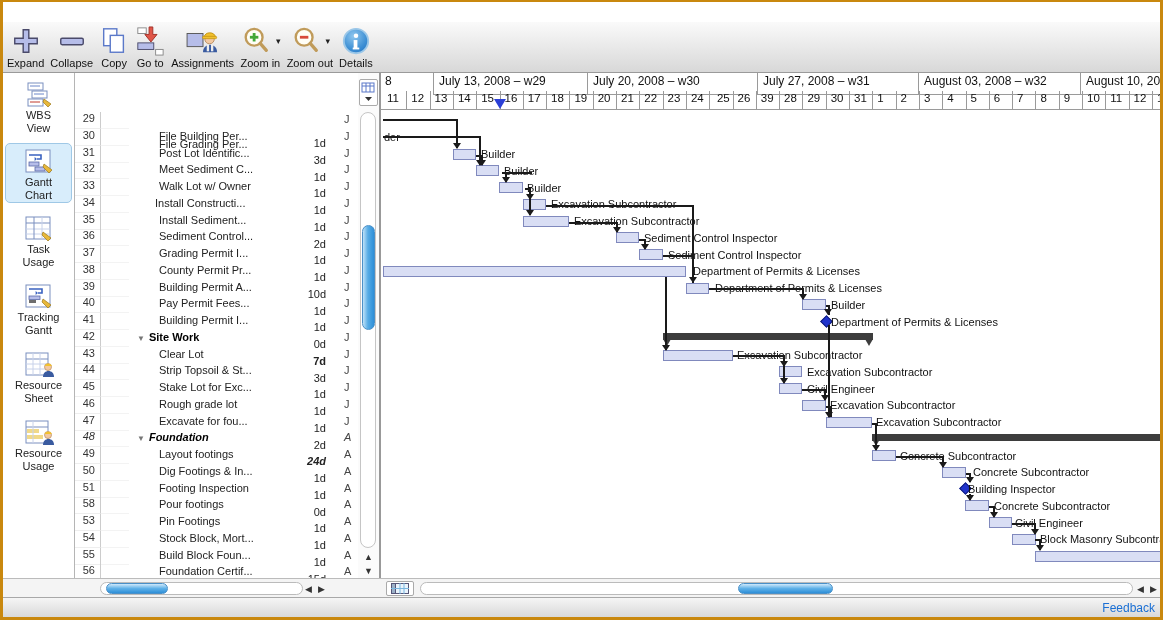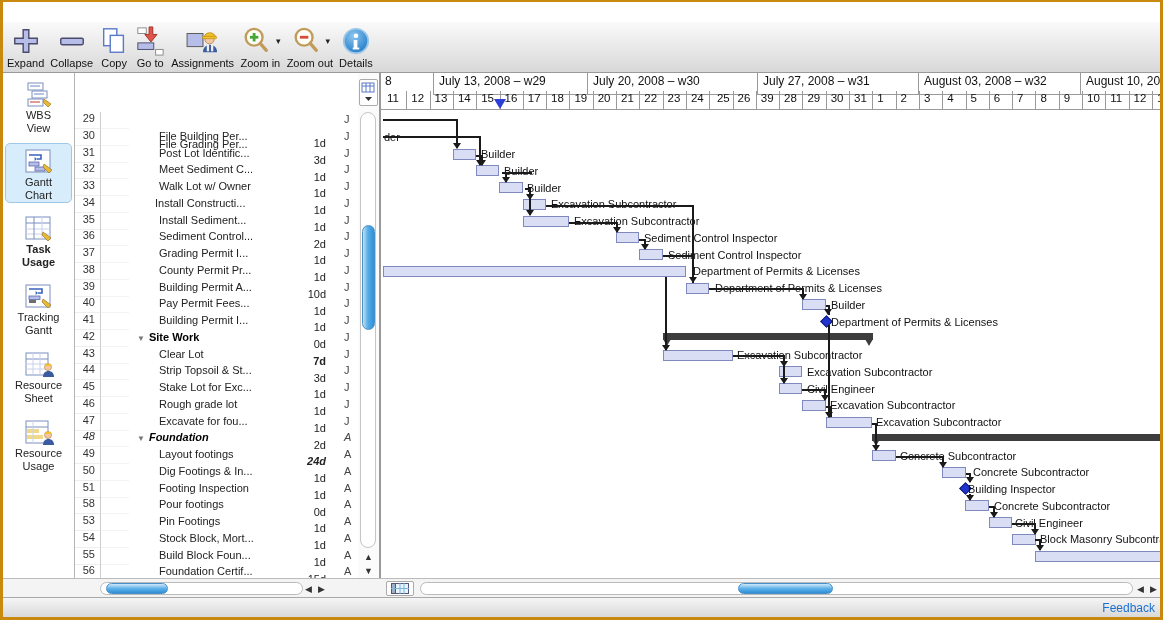--- a/index.html
+++ b/index.html
@@ -199,21 +199,21 @@
             <path d="M5 7 h12 v4 h-4" fill="none" stroke="#3a62c0" stroke-width="1.6"></path>
             <path d="M13 11 l-2.4-2 v4 z" fill="#3a62c0"></path>
             <rect x="5" y="14" width="10" height="4" fill="#b6bde9" stroke="#5a6aa8" stroke-width="0.8"></rect>
             <rect x="11" y="19" width="10" height="4" fill="#b6bde9" stroke="#5a6aa8" stroke-width="0.8"></rect>
             <path d="M20 16 l8 6 -3 3 -6-6 z" fill="#e8b83a" stroke="#9c7a1a" stroke-width="0.7"></path>
           </svg>
         </div>
         <div class="sidelabel">Gantt</div>
         <div class="sidelabel">Chart</div>
       </div>
-      <div class="sideitem" style="top: 138px; font-weight: bold;">
+      <div class="sideitem" style="top: 138px;">
         <div style="display: flex; justify-content: center;">
           <svg width="30" height="28" viewBox="0 0 30 28">
             <rect x="2" y="2" width="24" height="22" fill="#fff" stroke="#7a8fbf"></rect>
             <line x1="2" y1="8" x2="26" y2="8" stroke="#7a8fbf"></line>
             <line x1="2" y1="14" x2="26" y2="14" stroke="#c8d2ea"></line>
             <line x1="2" y1="19" x2="26" y2="19" stroke="#c8d2ea"></line>
             <line x1="10" y1="2" x2="10" y2="24" stroke="#7a8fbf"></line>
             <line x1="18" y1="2" x2="18" y2="24" stroke="#c8d2ea"></line>
             <path d="M19 17 l8 6 -3 3 -6-6 z" fill="#e8b83a" stroke="#9c7a1a" stroke-width="0.7"></path>
           </svg>

